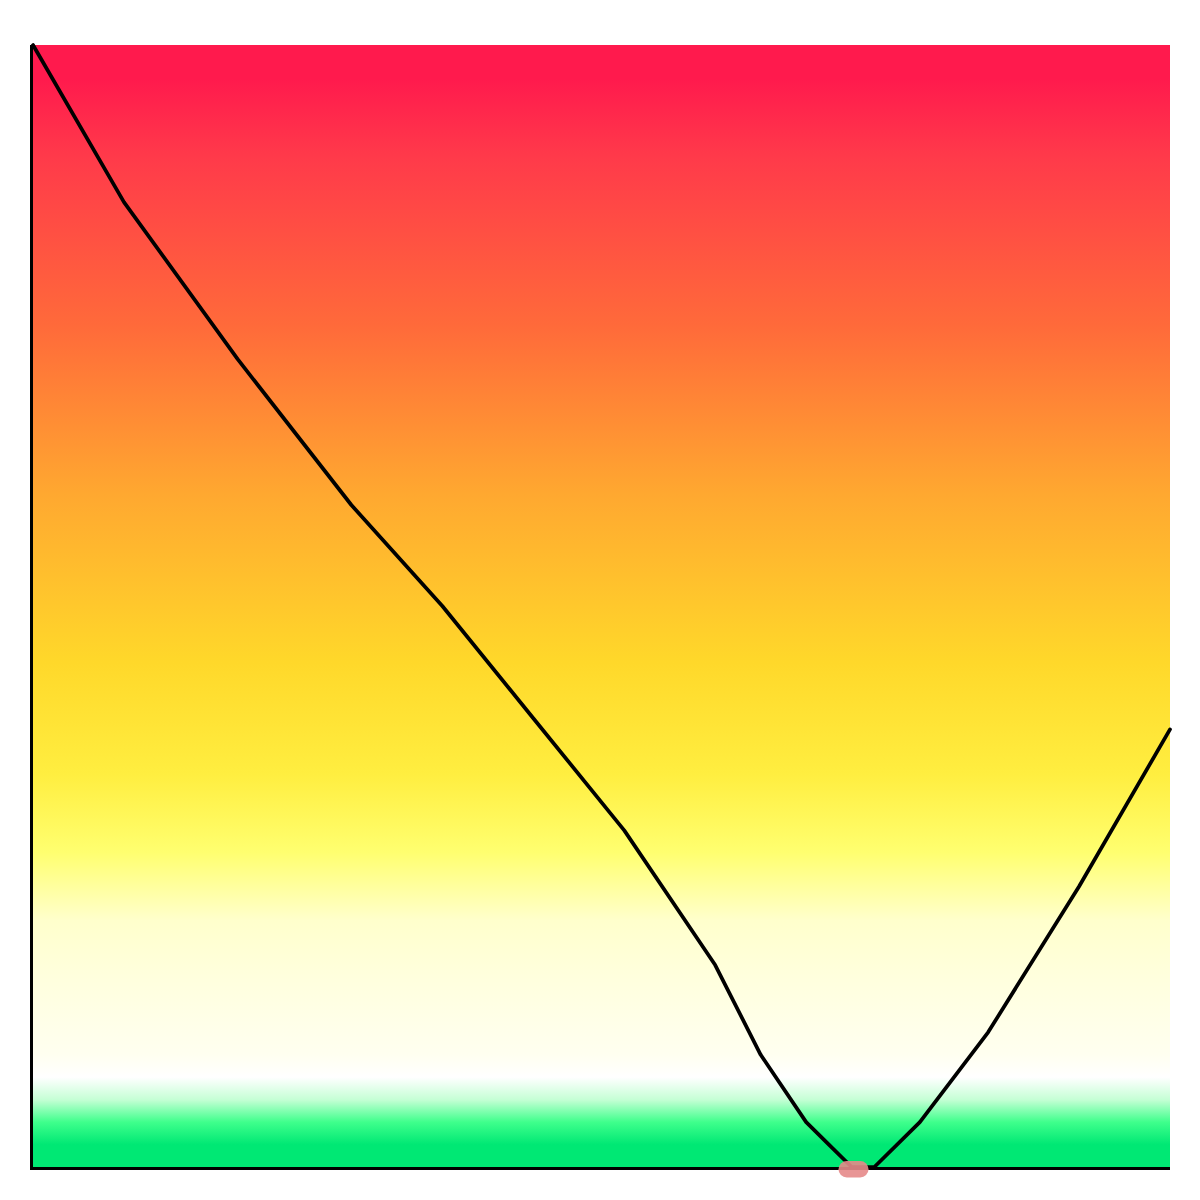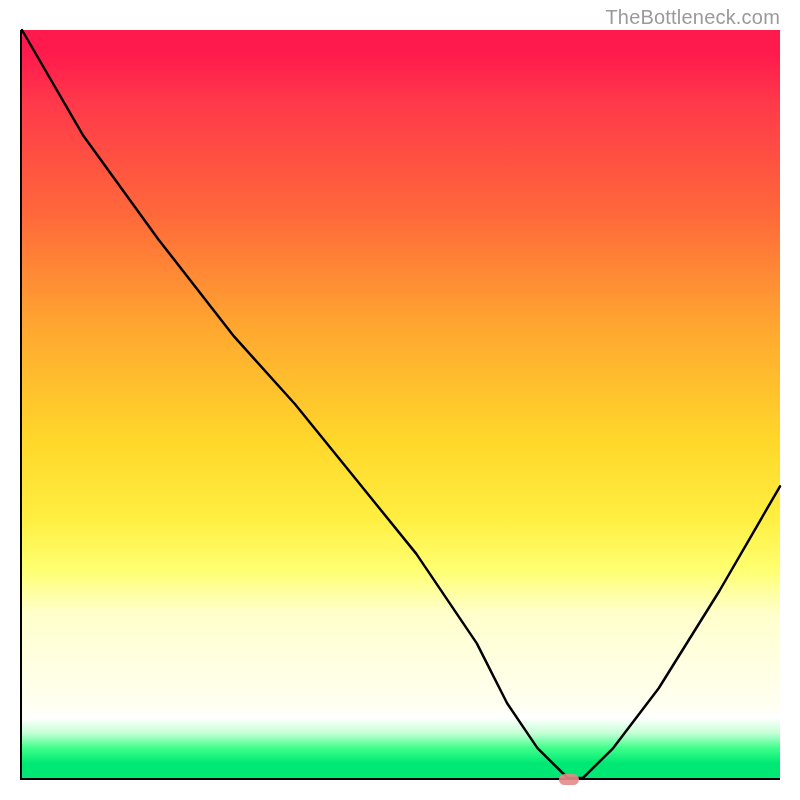--- a/index.html
+++ b/index.html
@@ -67,21 +67,20 @@
     border-radius: 6px;
     background: #e68a8a;
     opacity: 0.9;
   }
 </style>
 </head>
 <body>
 
 <div class="canvas-wrap">
 
-  <div class="watermark">TheBottleneck.com</div>
 
   <div class="plot-area">
 
     <svg class="curve" viewBox="0 0 760 750" preserveAspectRatio="none">
       <path id="curve-path" fill="none" stroke="#000" stroke-width="2.5" stroke-linejoin="round" stroke-linecap="round" d="M0.0 0.0 L60.8 105.0 L136.8 210.0 L212.8 307.5 L273.6 375.0 L334.4 450.0 L395.2 525.0 L456.0 615.0 L486.4 675.0 L516.8 720.0 L532.0 735.0 L547.2 750.0 L562.4 750.0 L592.8 720.0 L638.4 660.0 L699.2 562.5 L760.0 457.5 "></path>
     </svg>
 
     <div id="marker" class="marker" style="left: 537.2px; top: 744px;"></div>
   </div>
 

